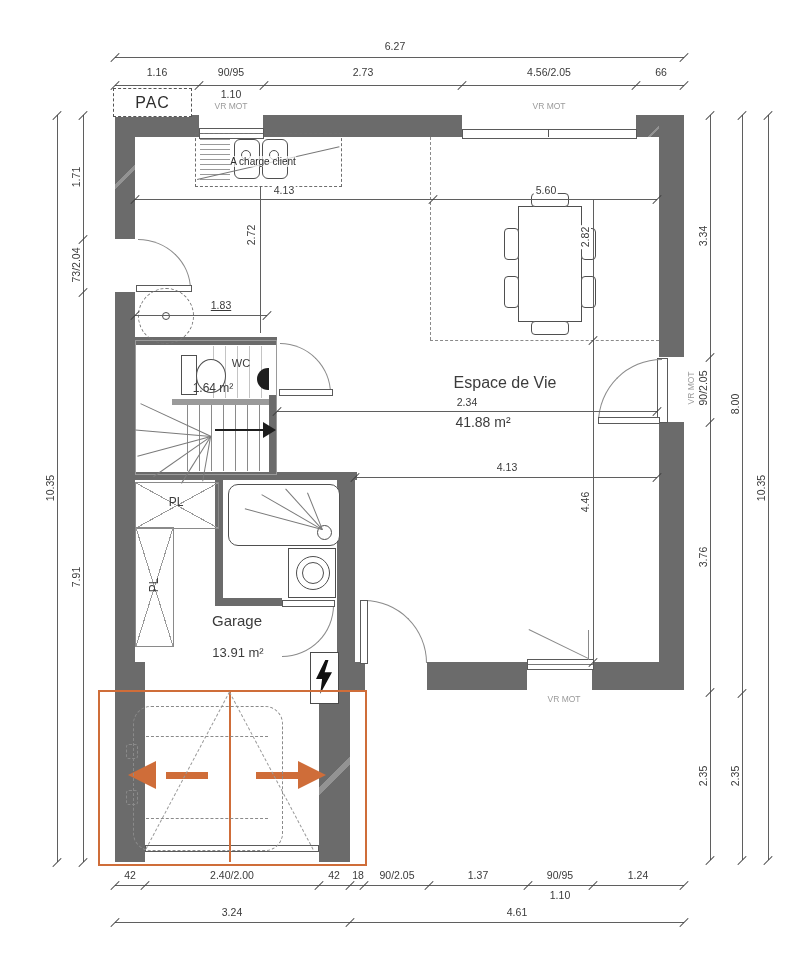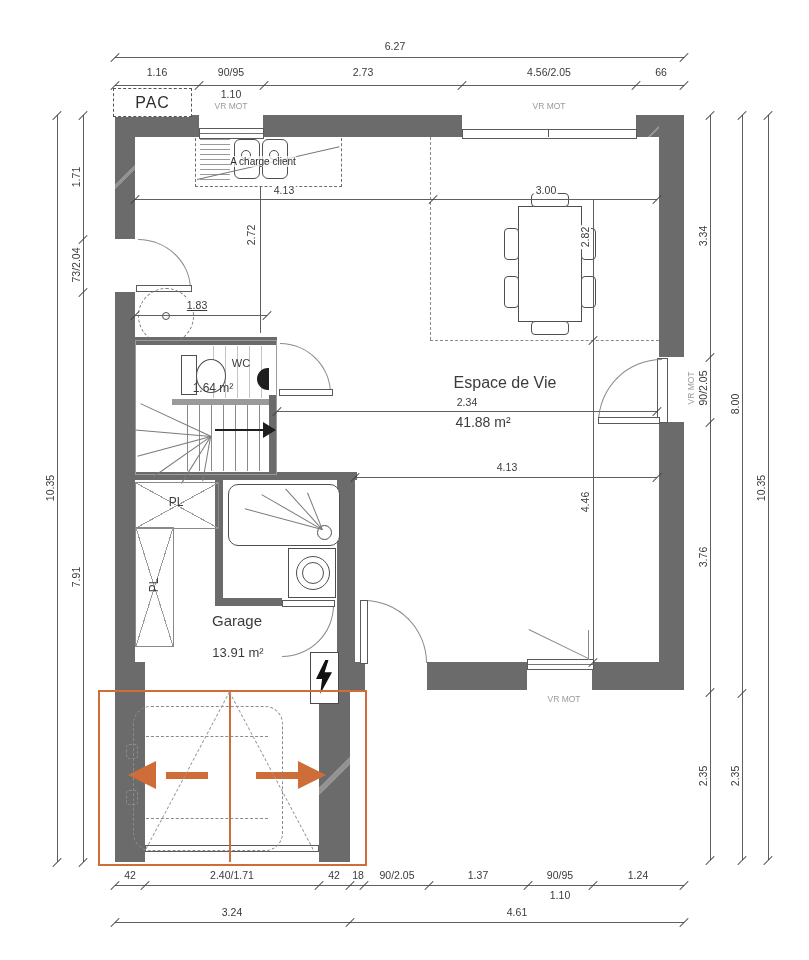--- a/index.html
+++ b/index.html
@@ -163,32 +163,32 @@
   <div class="abs" style="left:230px;top:692px;width:178px;height:0;border-top:1px dashed #9a9a9a;transform:rotate(62deg);transform-origin:0 0;"></div>
 
   <div class="room" style="left:505px;top:374px;font-size:16px;">Espace de Vie</div>
   <div class="room" style="left:483px;top:414px;font-size:14px;">41.88 m²</div>
 
   <div class="dlh" style="left:135px;top:199px;width:522px;"></div>
   <div class="tk" style="left:135px;top:199px;"></div>
     <div class="tk" style="left:433px;top:199px;"></div>
     <div class="tk" style="left:657px;top:199px;"></div>
   <span class="dt" style="left:284px;top:184px;">4.13</span>
-  <span class="dt" style="left:546px;top:184px;">3.00</span>
+  <span class="dt" style="left:546px;top:184px;">5.60</span>
   <div class="dlv" style="left:260px;top:186px;height:147px;"></div>
   <span class="dtr" style="left:251px;top:235px;">2.72</span>
   <div class="dlv" style="left:593px;top:200px;height:462px;"></div>
   <div class="tk" style="left:593px;top:340px;"></div>
     <div class="tk" style="left:593px;top:662px;"></div>
   <span class="dtr" style="left:585px;top:237px;">2.82</span>
   <span class="dtr" style="left:585px;top:502px;">4.46</span>
   <div class="dlh" style="left:135px;top:315px;width:132px;"></div>
   <div class="tk" style="left:135px;top:315px;"></div>
     <div class="tk" style="left:267px;top:315px;"></div>
-  <span class="dt" style="left:197px;top:299px;text-decoration:underline;">1.83</span>
+  <span class="dt" style="left:221px;top:299px;text-decoration:underline;">1.83</span>
   <div class="dlh" style="left:277px;top:411px;width:380px;"></div>
   <div class="tk" style="left:277px;top:411px;"></div>
     <div class="tk" style="left:657px;top:411px;"></div>
   <span class="dt" style="left:467px;top:396px;">2.34</span>
   <div class="dlh" style="left:355px;top:477px;width:302px;"></div>
   <div class="tk" style="left:355px;top:477px;"></div>
     <div class="tk" style="left:657px;top:477px;"></div>
   <span class="dt" style="left:507px;top:461px;">4.13</span>
 
   <div class="dlh" style="left:115px;top:57px;width:569px;"></div>
@@ -215,21 +215,21 @@
   <div class="tk" style="left:115px;top:885px;"></div>
     <div class="tk" style="left:145px;top:885px;"></div>
     <div class="tk" style="left:319px;top:885px;"></div>
     <div class="tk" style="left:350px;top:885px;"></div>
     <div class="tk" style="left:364px;top:885px;"></div>
     <div class="tk" style="left:429px;top:885px;"></div>
     <div class="tk" style="left:528px;top:885px;"></div>
     <div class="tk" style="left:593px;top:885px;"></div>
     <div class="tk" style="left:684px;top:885px;"></div>
   <span class="dt" style="left:130px;top:869px;">42</span>
-  <span class="dt" style="left:232px;top:869px;">2.40/1.71</span>
+  <span class="dt" style="left:232px;top:869px;">2.40/2.00</span>
   <span class="dt" style="left:334px;top:869px;">42</span>
   <span class="dt" style="left:358px;top:869px;">18</span>
   <span class="dt" style="left:397px;top:869px;">90/2.05</span>
   <span class="dt" style="left:478px;top:869px;">1.37</span>
   <span class="dt" style="left:560px;top:869px;">90/95</span>
   <span class="dt" style="left:638px;top:869px;">1.24</span>
   <span class="dt" style="left:560px;top:889px;">1.10</span>
   <div class="dlh" style="left:115px;top:922px;width:569px;"></div>
   <div class="tk" style="left:115px;top:922px;"></div>
     <div class="tk" style="left:350px;top:922px;"></div>

